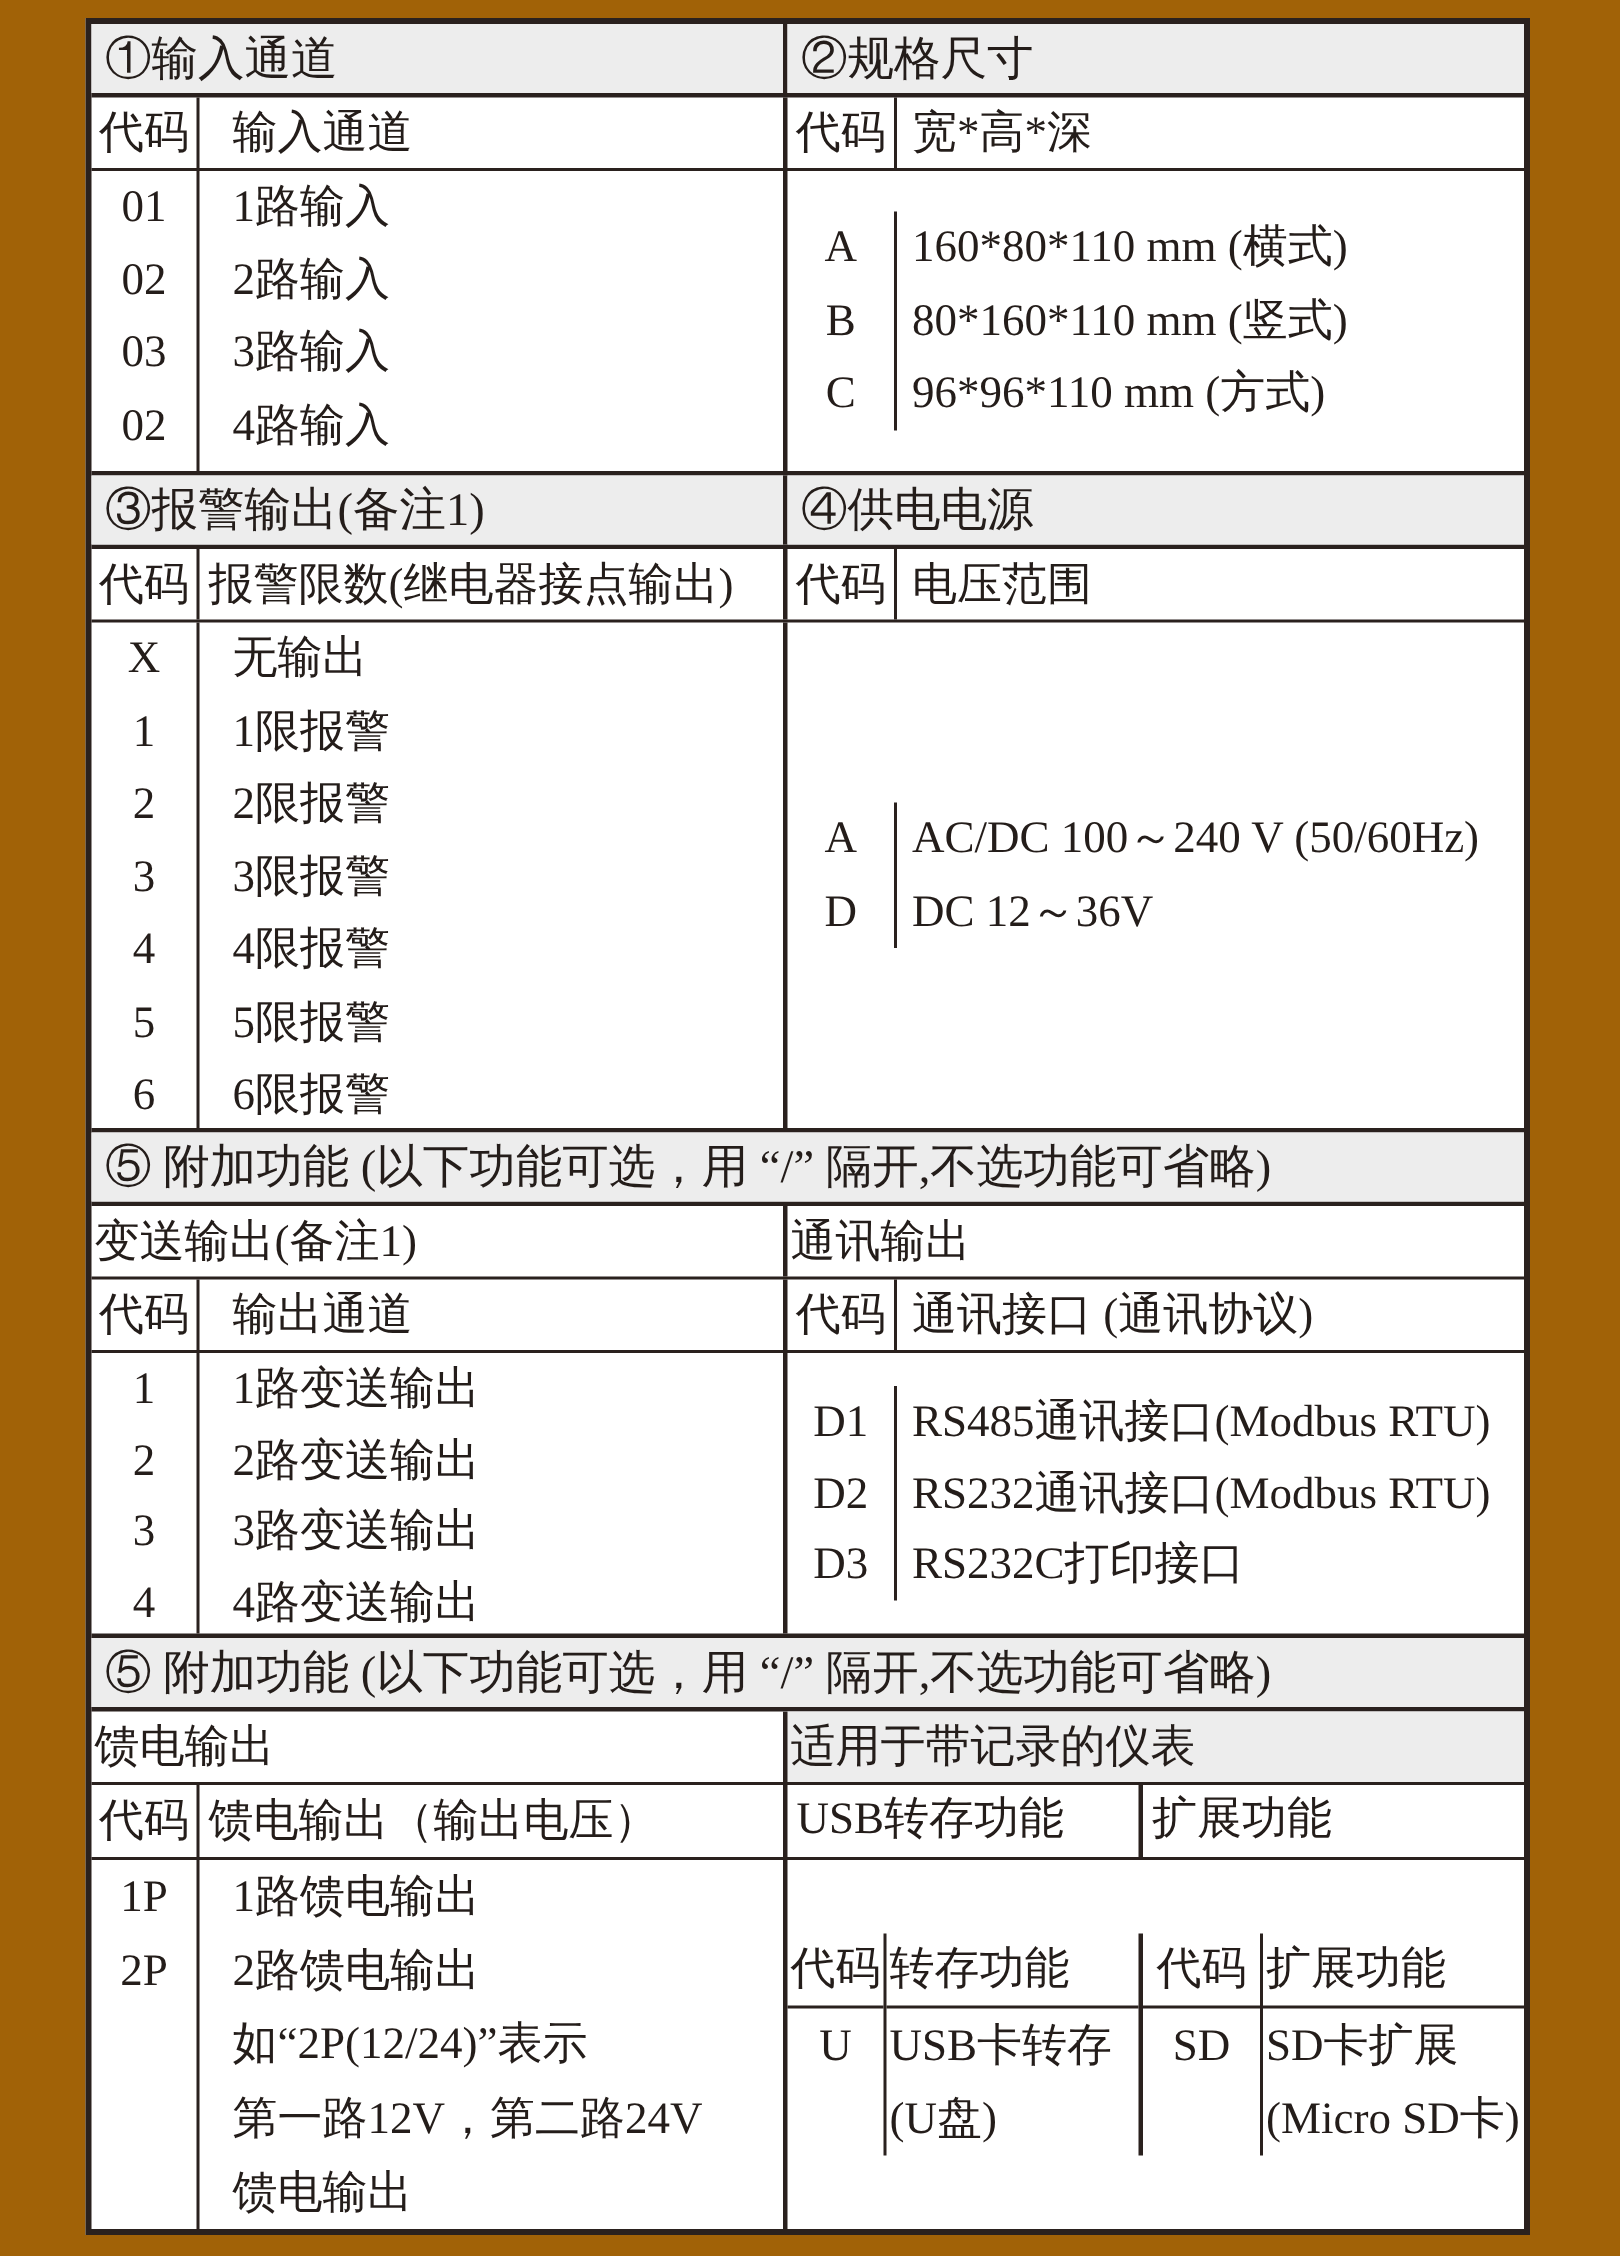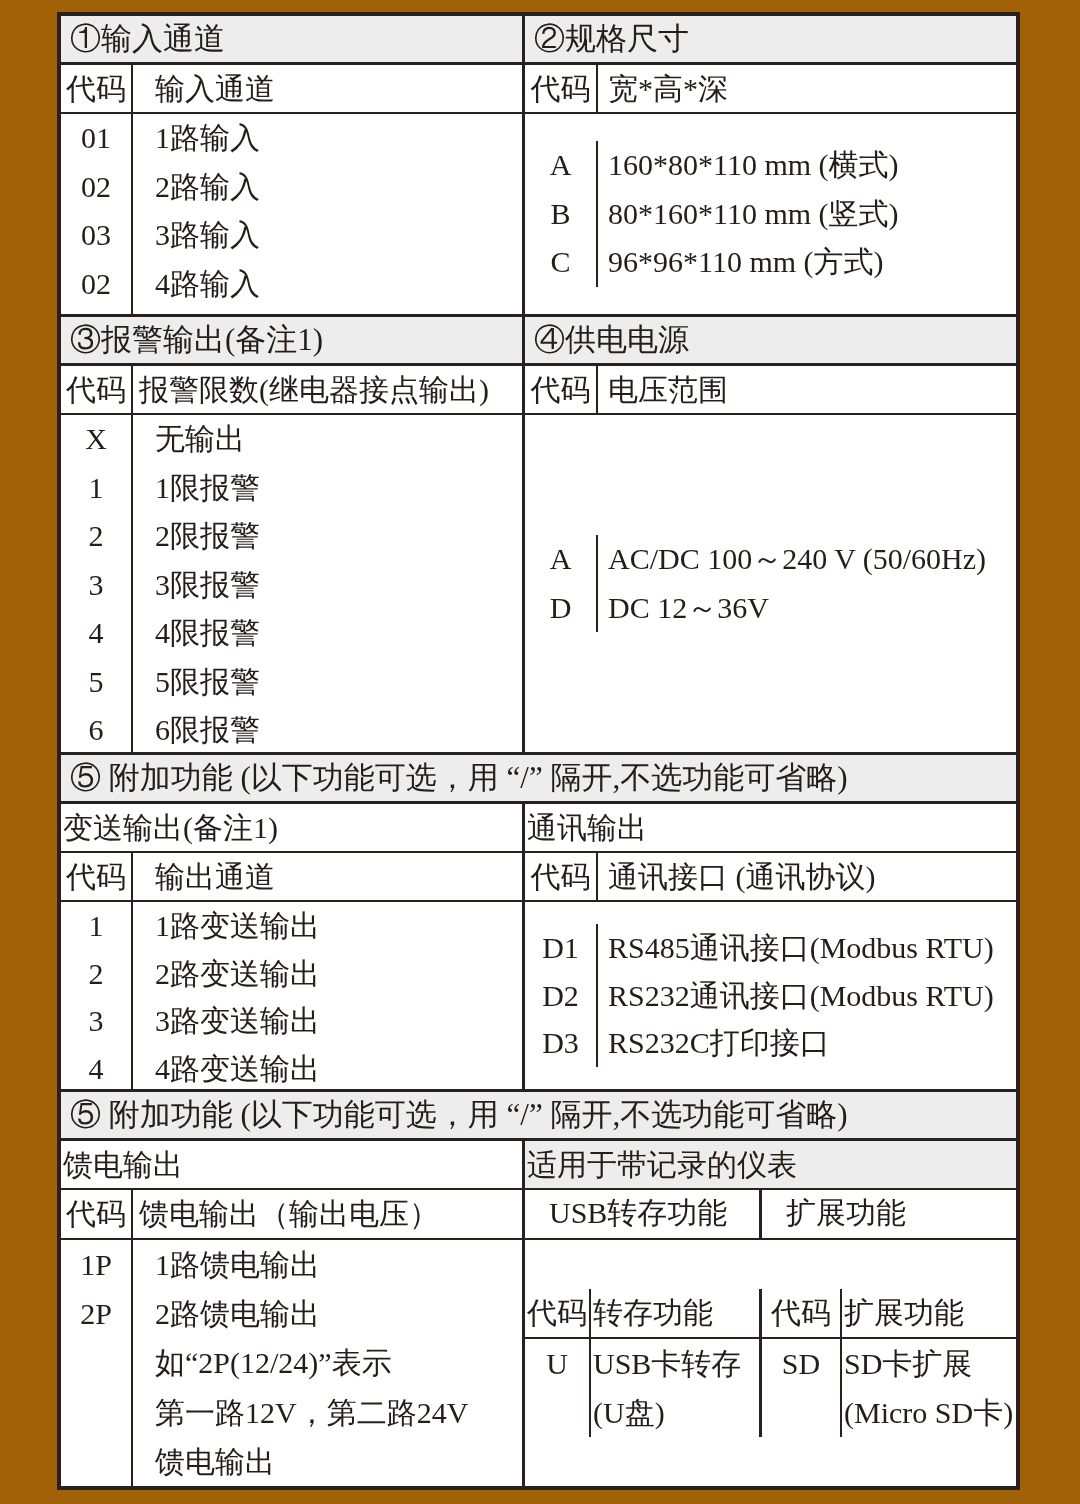--- a/index.html
+++ b/index.html
@@ -46,21 +46,21 @@
   .ln10{ height:47.5px; line-height:47.5px; white-space:nowrap; }
   .ln14{ height:49.2px; line-height:49.2px; white-space:nowrap; }
   .t-center { text-align:center; }
 
   
   .full-cell { width:100%; }
 
   
   .usb-col { width:234px; display:flex; flex-direction:column; flex:none; }
   .ext-col { width:257px; border-left:3px solid #2a211e; display:flex; flex-direction:column; flex:none; }
-  .nest-head { height:50px; line-height:47px; padding-left:24px; white-space:nowrap; }
+  .nest-head { height:50px; line-height:47px; padding-left:6px; white-space:nowrap; }
   .nest-sub { display:flex; flex:1; }
   .ncode-u { width:66px; border-right:2px solid #2a211e; flex:none; display:flex; flex-direction:column; }
   .ncode-e { width:80px; border-right:2px solid #2a211e; flex:none; display:flex; flex-direction:column; }
   .ndesc { flex:1; display:flex; flex-direction:column; }
   .nhead-cell { height:50px; line-height:47px; border-bottom:2px solid #2a211e; white-space:nowrap; }
   .pad8 { padding-left:2px; }
   .row14 { flex:1; }
 </style>
 </head>
 <body>

